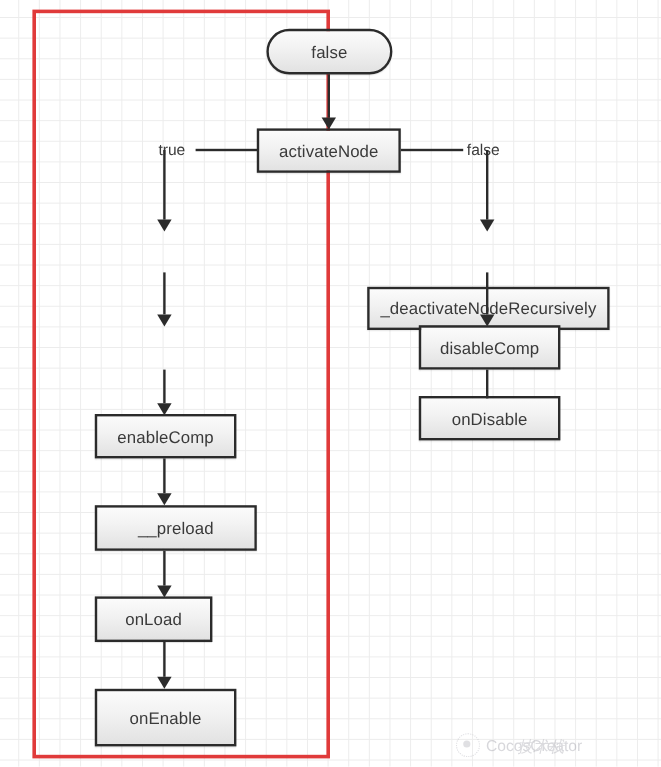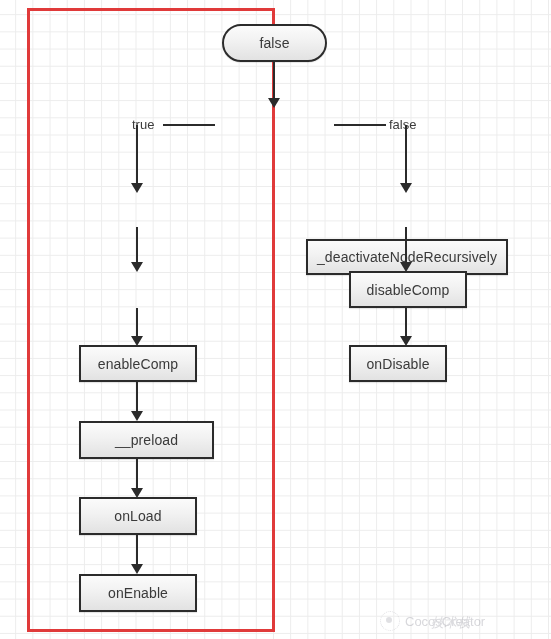--- a/index.html
+++ b/index.html
@@ -125,20 +125,21 @@
 
 <div id="canvas">
 
   <div class="anno-rect" style="left:27px; top:8px; width:248px; height:624px;"></div>
 
   <div class="node terminal" style="left:222px; top:24px; width:105px; height:38px;">false</div>
 
   <div class="vline" style="left:273px; top:62px; height:36px;"></div>
   <div class="arrowhead" style="left:268px; top:98px;"></div>
 
+  <div class="node" style="left:214px; top:107px; width:120px; height:37px;">activateNode</div>
 
   <div class="hline" style="left:163px; top:124px; width:52px;"></div>
   <div class="edge-label" style="left:132px; top:117px;">true</div>
   <div class="vline" style="left:136px; top:125px; height:58px;"></div>
   <div class="arrowhead" style="left:131px; top:183px;"></div>
 
   <div class="hline" style="left:334px; top:124px; width:52px;"></div>
   <div class="edge-label" style="left:389px; top:117px;">false</div>
   <div class="vline" style="left:405px; top:125px; height:58px;"></div>
   <div class="arrowhead" style="left:400px; top:183px;"></div>
@@ -156,36 +157,36 @@
   <div class="node" style="left:79px; top:345px; width:118px; height:37px;">enableComp</div>
 
   <div class="vline" style="left:136px; top:382px; height:29px;"></div>
   <div class="arrowhead" style="left:131px; top:411px;"></div>
 
   <div class="node" style="left:79px; top:421px; width:135px; height:38px;">__preload</div>
 
   <div class="vline" style="left:136px; top:459px; height:29px;"></div>
   <div class="arrowhead" style="left:131px; top:488px;"></div>
 
-  <div class="node" style="left:79px; top:497px; width:118px; height:38px;">onLoad</div>
+  <div class="node" style="left:79px; top:497px; width:98px; height:38px;">onLoad</div>
 
   <div class="vline" style="left:136px; top:535px; height:29px;"></div>
   <div class="arrowhead" style="left:131px; top:564px;"></div>
 
-  <div class="node" style="left:79px; top:574px; width:118px; height:38px;">onEnable</div>
+  <div class="node" style="left:79px; top:574px; width:118px; height:48px;">onEnable</div>
 
   <div class="vline" style="left:405px; top:227px; height:35px;"></div>
   <div class="arrowhead" style="left:400px; top:262px;"></div>
 
   <div class="node" style="left:349px; top:271px; width:118px; height:37px;">disableComp</div>
 
   <div class="vline" style="left:405px; top:308px; height:28px;"></div>
   <div class="arrowhead" style="left:400px; top:336px;"></div>
 
-  <div class="node" style="left:349px; top:345px; width:98px; height:37px;">onDisable</div>
+  <div class="node" style="left:349px; top:330px; width:118px; height:37px;">onDisable</div>
 
   <div class="watermark" style="left:380px; top:611px;text-align:center;">
     <span class="wm-logo"></span>
     <span class="wm-stack">
       <span>CocosCreator</span>
       <span class="wm-cn">技术栈</span>
     </span>
   </div>
 
 </div>

